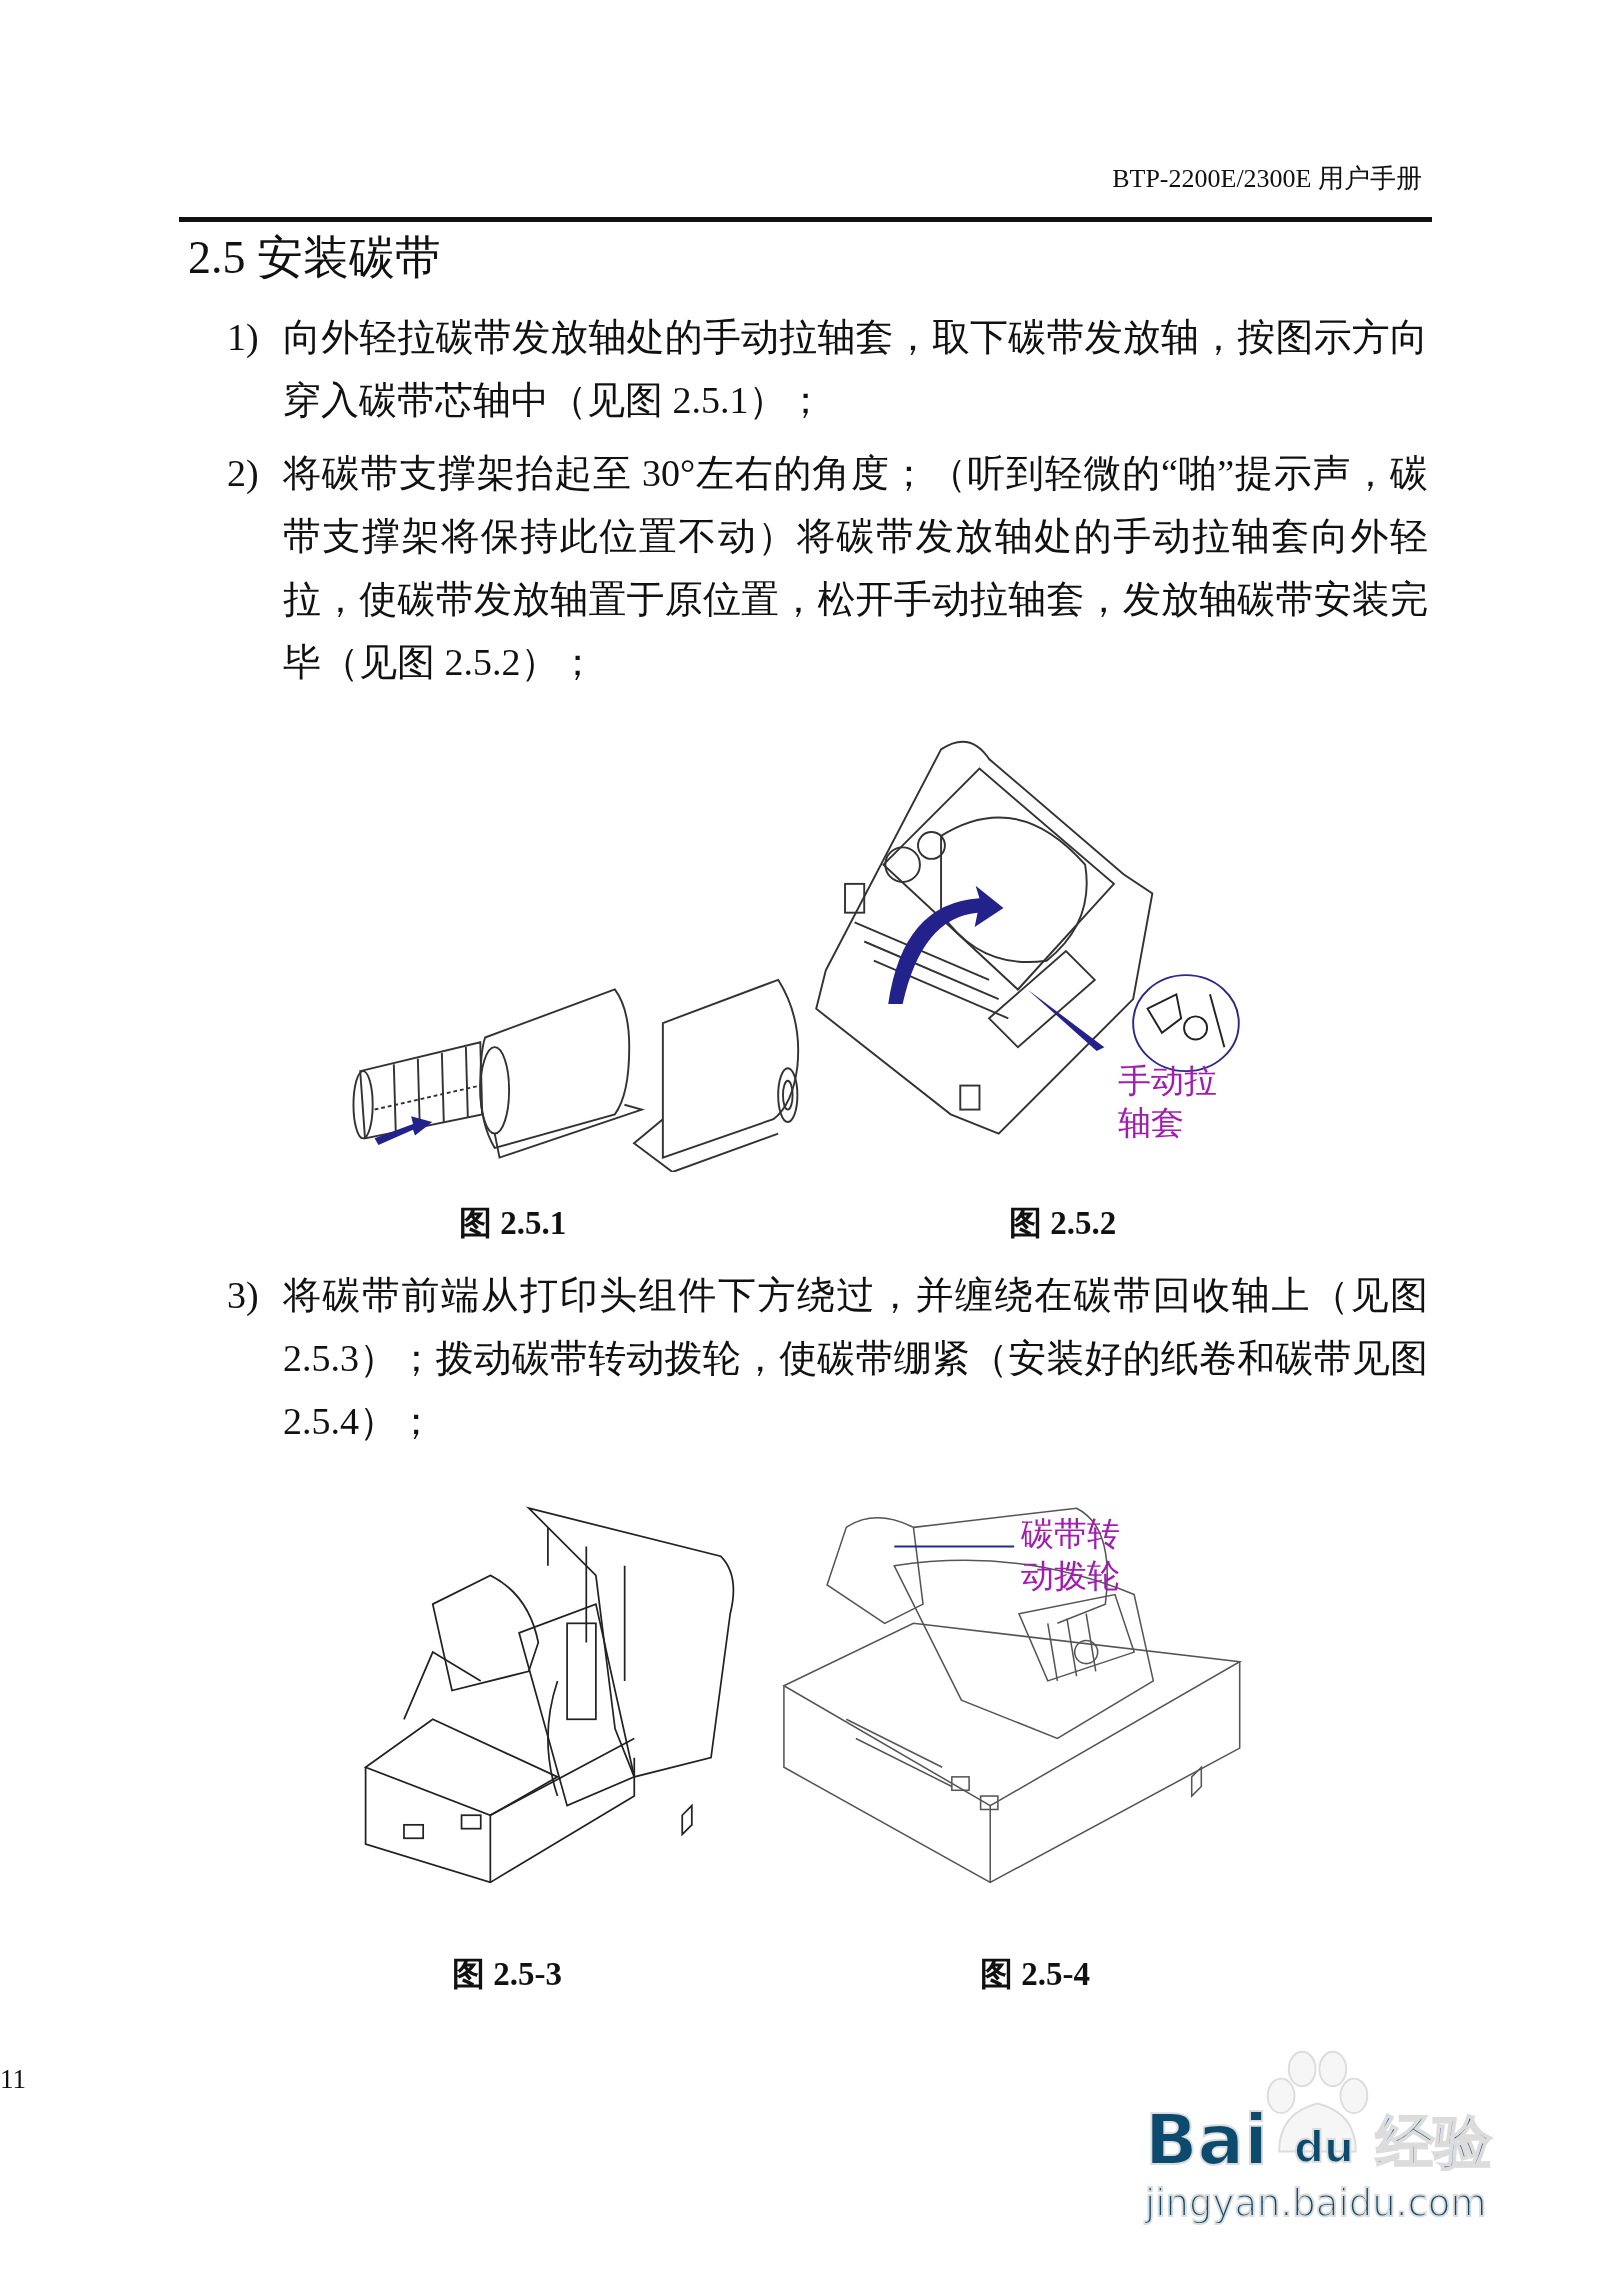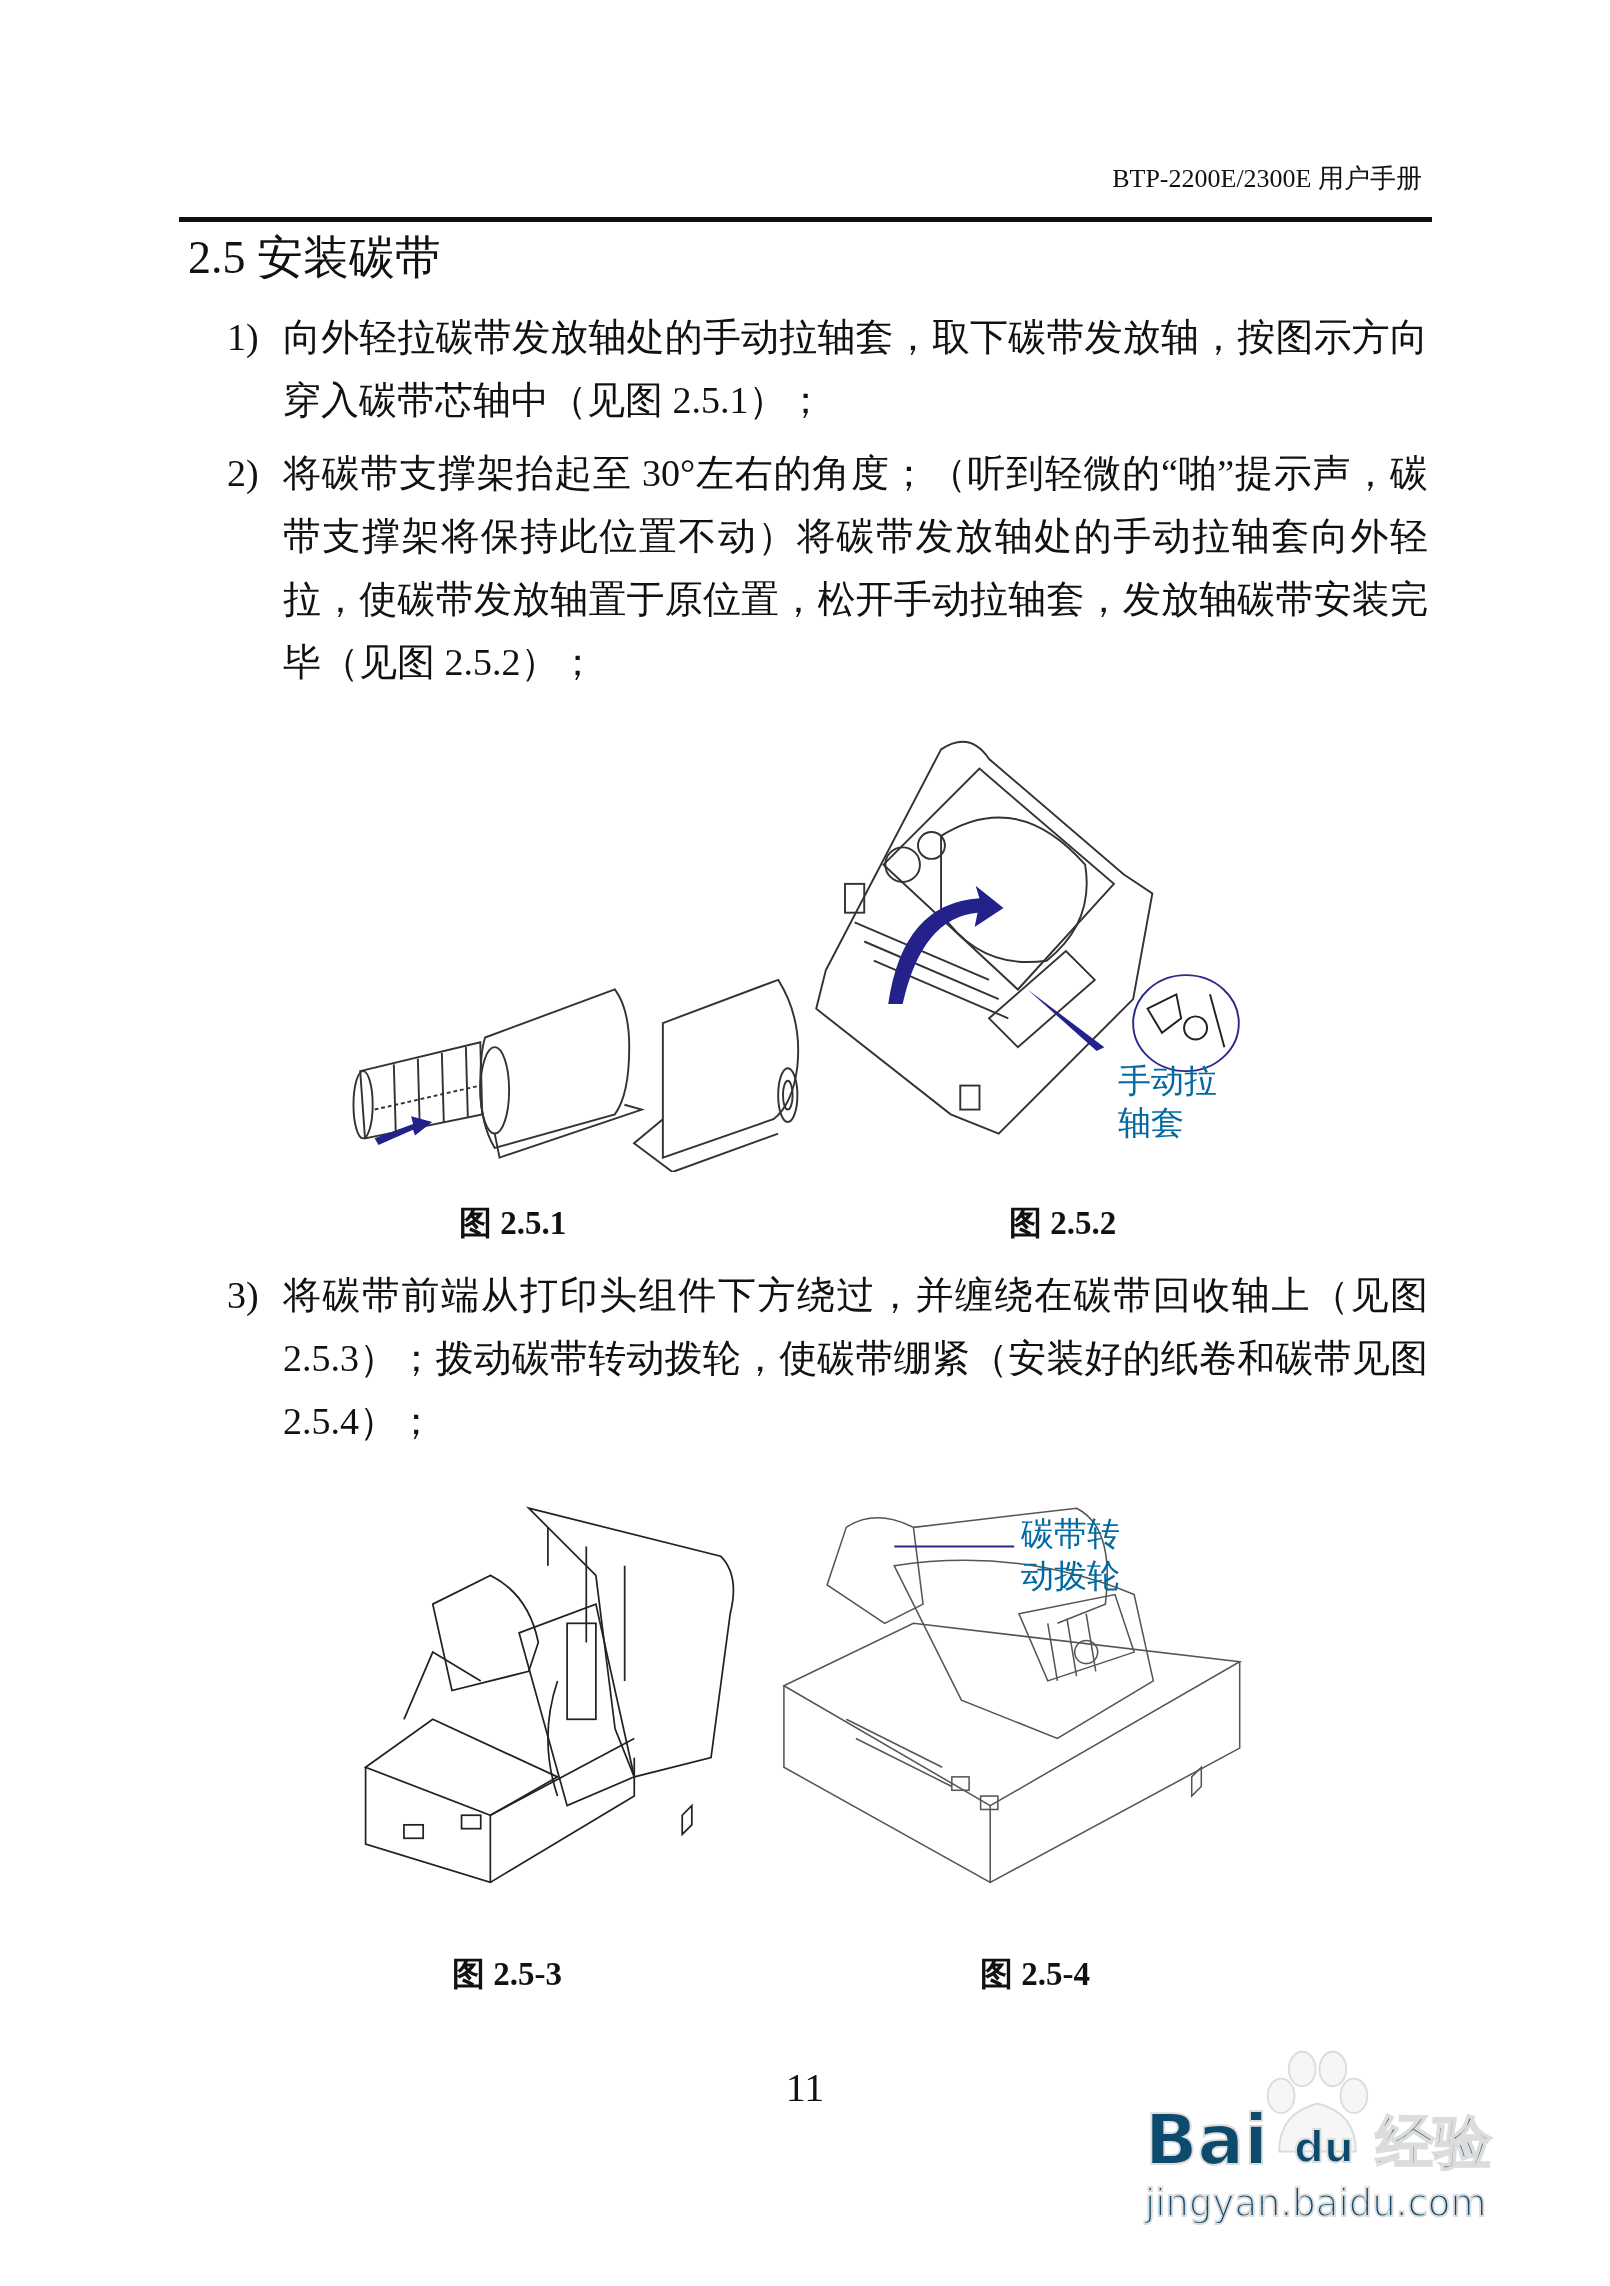--- a/index.html
+++ b/index.html
@@ -6,23 +6,23 @@
   body { width: 1610px; height: 2286px; position: relative; overflow: hidden;
          font-family: "Liberation Serif", "DejaVu Serif", serif; color: #111; }
   .abs { position: absolute; }
   .header-title { right: 188px; top: 161px; font-size: 26px; letter-spacing: 0px; white-space: nowrap; }
   .header-rule { left: 179px; top: 217px; width: 1253px; height: 4.8px; background: #111; }
   .section-title { left: 188px; top: 227px; font-size: 46px; white-space: nowrap; }
   .step { left: 227px; width: 1201px; font-size: 38px; line-height: 63px; }
   .step .num { position: absolute; left: 0; top: 0; }
   .step .body { margin-left: 56px; text-align: justify; text-align-last: left; }
   .caption { font-size: 33px; font-weight: bold; white-space: nowrap; }
-  .page-num { left: 0; width: 1610px; top: 2064px; text-align: center; font-size: 40px; }
+  .page-num { left: 0; width: 1610px; top: 2064px; text-align: left; font-size: 27px; }
   .fig { position: absolute; }
-  .callout { font-family: "DejaVu Sans", sans-serif; color: #0369a1; font-size: 33px; line-height: 42px; white-space: nowrap; }
+  .callout { font-family: "DejaVu Sans", sans-serif; color: #a21caf; font-size: 33px; line-height: 42px; white-space: nowrap; }
   .watermark { right: 100px; top: 2046px; width: 365px; height: 183px; }
   .wm-text { font-family: "DejaVu Sans", sans-serif; color: #0c4a6e; -webkit-text-stroke: 1.9px #dcdcdc; font-weight: bold; }
 </style>
 </head>
 <body>
 
 <div class="abs header-title">BTP-2200E/2300E 用户手册</div>
 <div class="abs header-rule"></div>
 
 <div class="abs section-title">2.5 安装碳带</div>

